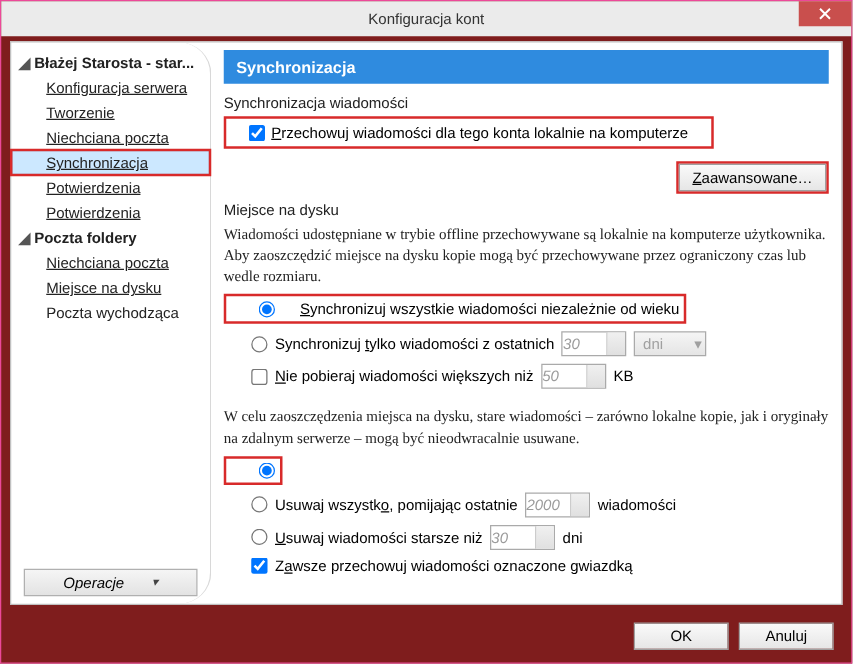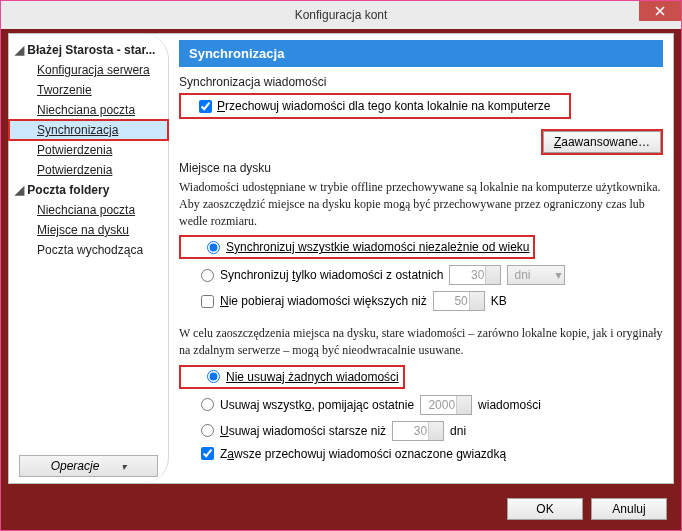--- a/index.html
+++ b/index.html
@@ -20,24 +20,24 @@
   .main { flex: 1; padding: 6px 10px 6px 10px; overflow: hidden; }
   .header { background: #2f8bdf; color: #fff; font-weight: bold; padding: 6px 10px; font-size: 13px; margin-bottom: 8px; }
   .section-label { color: #222; margin: 4px 0 4px 0; }
   .checkbox-row { display: flex; align-items: center; gap: 5px; margin: 3px 14px; padding: 1px 4px; }
   .checkbox-row input[type=checkbox] { width: 13px; height: 13px; }
   .red-outline { border: 2px solid #d82a2a; display: inline-flex; }
   .adv-row { display:flex; justify-content:flex-end; margin: 10px 0 6px 0; }
   .btn { border: 1px solid #a0a0a0; background: linear-gradient(#fafafa,#e6e6e6); padding: 3px 10px; cursor: pointer; }
   .adv-btn-wrap { border: 2px solid #d82a2a; }
   .desc { color: #222; line-height: 1.4; margin: 4px 0 6px 0; font-family: Liberation Serif, serif; }
-  .radio-row { display:flex; align-items:center; gap:6px; margin:2px 0 2px 22px; padding:1px 4px;text-decoration:underline; }
+  .radio-row { display:flex; align-items:center; gap:20px; margin:2px 0 2px 22px; padding:1px 4px; }
   .radio-row input[type=radio] { width:13px; height:13px; }
   .opt-inline { display:flex; align-items:center; gap:6px; margin:2px 0 2px 22px; }
-  .spin { width:52px; height:20px; border:1px solid #aaa; background:#fff; display:inline-flex; align-items:center; justify-content:flex-end; padding-right:16px; position:relative; color:#555; }
+  .spin { width:52px; height:20px; border:1px solid #aaa; background:#fff; display:inline-flex; align-items:center; justify-content:flex-start; padding-right:16px; position:relative; color:#555;font-style:italic; }
   .spin.disabled { color:#9b9b9b; }
   .spin::after { content:""; position:absolute; right:0; top:0; bottom:0; width:14px; border-left:1px solid #ccc; background: linear-gradient(#f0f0f0,#e0e0e0); }
   .spin .updn { position:absolute; right:2px; top:1px; font-size:7px; line-height:8px; color:#666; text-align:center; width:10px; }
   .select { width:58px; height:20px; border:1px solid #aaa; background:linear-gradient(#f5f5f5,#e5e5e5); display:inline-flex; align-items:center; justify-content:space-between; padding:0 3px 0 6px; color:#777; }
   .select.disabled { color:#a0a0a0; }
   .footer { position:absolute; bottom:10px; right:14px; display:flex; gap:8px; }
   .footer .btn { width:76px; text-align:center; }
   .under { text-decoration: underline; text-decoration-thickness: 1px; }
   .gap-top { margin-top: 14px; }
   .gap-top-sm { margin-top: 6px; }
@@ -127,21 +127,20 @@
           </span>
         <span>KB</span>
       </div>
 
       <div class="desc gap-top">W celu zaoszczędzenia miejsca na dysku, stare wiadomości – zarówno lokalne kopie, jak i oryginały na zdalnym serwerze – mogą być nieodwracalnie usuwane.</div>
 
       <div>
         <span class="red-outline">
           <label class="radio-row">
             <input type="radio" name="del" checked="" style="">
-            <span>Ni<span class="under">e</span> usuwaj żadnych wiadomości</span>
           </label>
         </span>
       </div>
 
       <div class="opt-inline gap-top-sm">
         <input type="radio" name="del" style="">
         <span>Usuwaj wszystk<span class="under">o</span>, pomijając ostatnie</span>
         <span class="spin disabled">
             <span>2000</span>
             <span class="updn">▴<br>▾</span>

